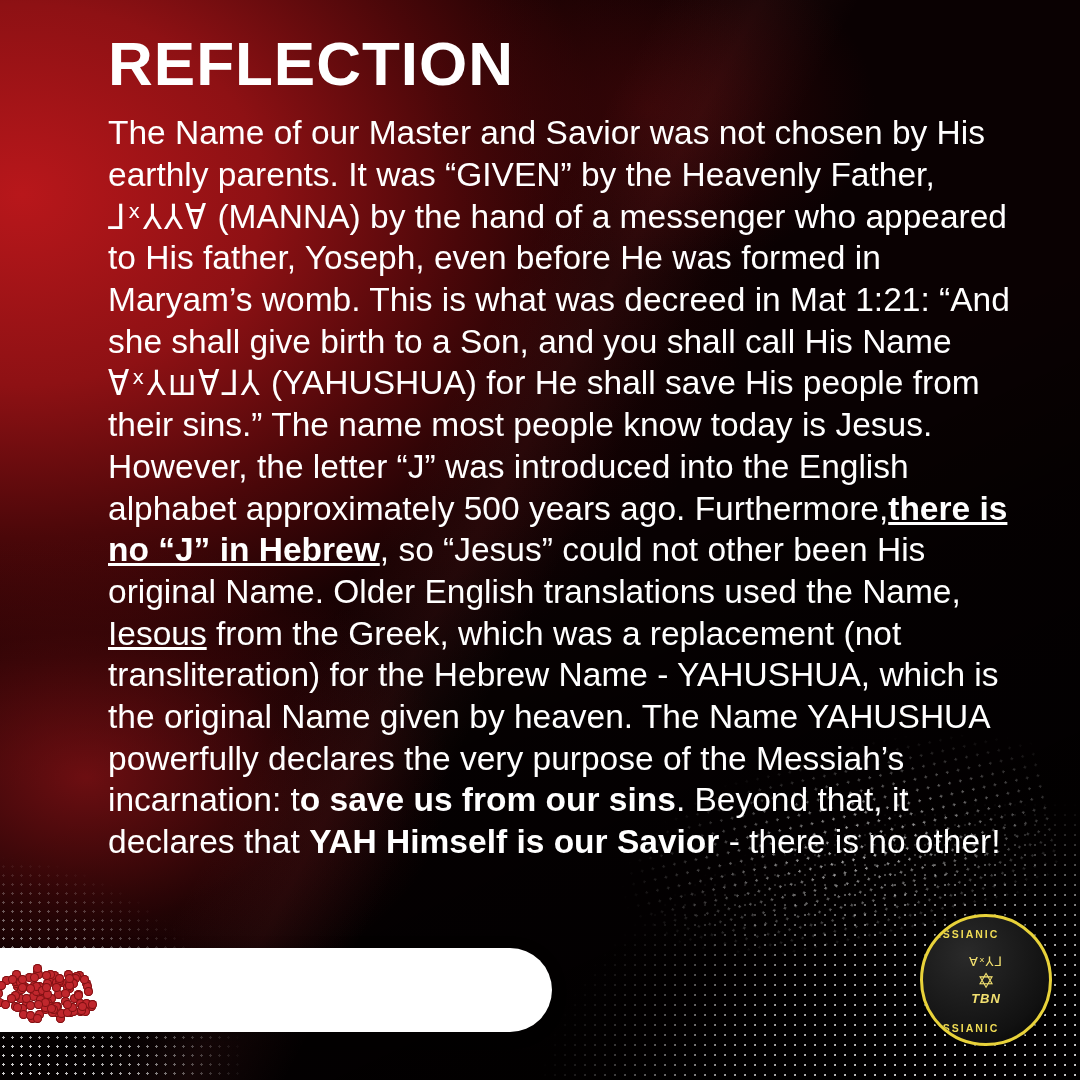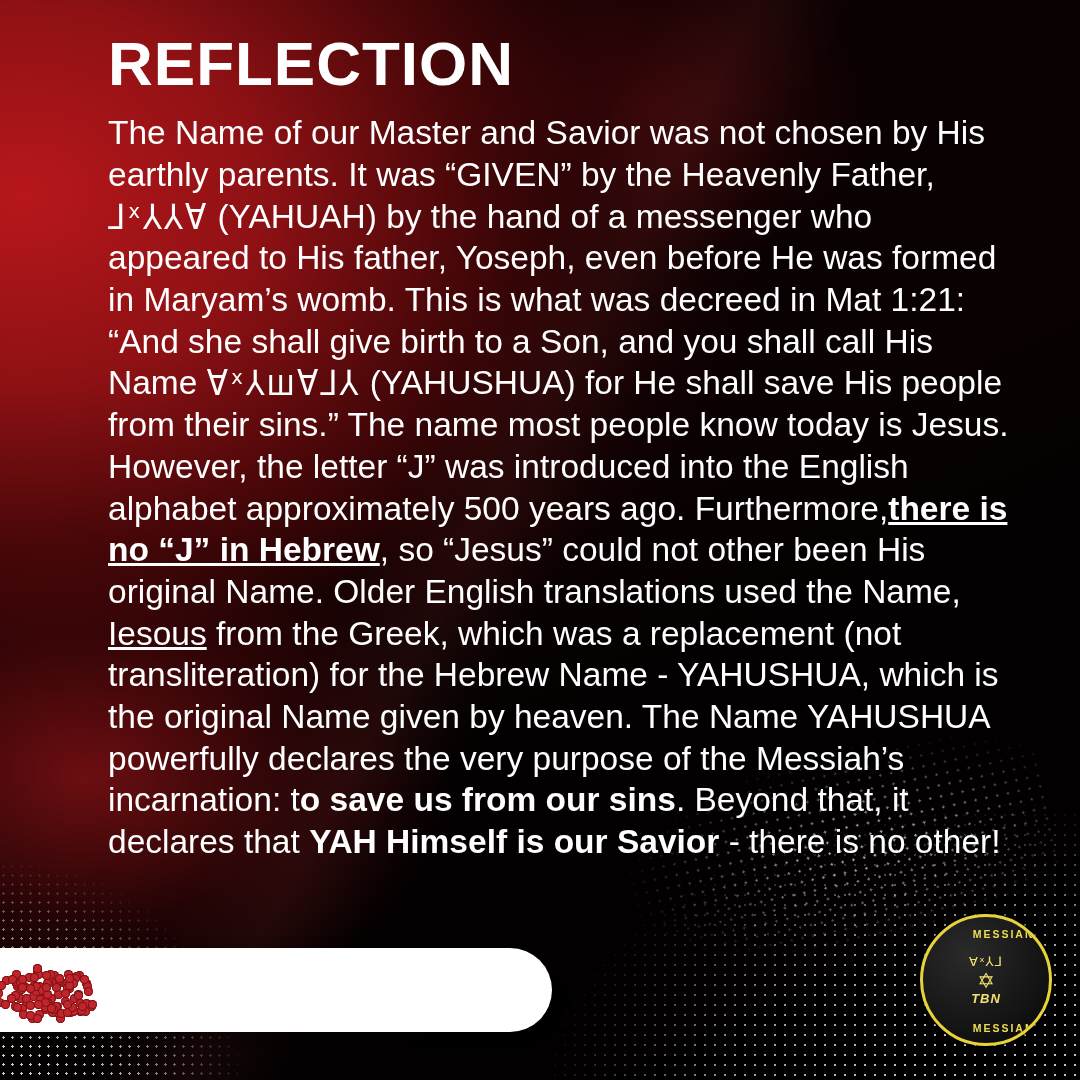--- a/index.html
+++ b/index.html
@@ -163,21 +163,21 @@
     position: relative;
     width: 100%;
     height: 100%;
     border-radius: 50%;
     overflow: hidden;
   }
   .logo-arc-top, .logo-arc-bottom {
     position: absolute;
     left: 0;
     width: 100%;
-    text-align: right;
+    text-align: left;
     color: #f0dc55;
     font-size: 10.5px;
     font-weight: bold;
     letter-spacing: 2px;
   }
   .logo-arc-top { top: 11px; }
   .logo-arc-bottom { bottom: 9px; }
   .logo-center {
     position: absolute;
     top: 50%;
@@ -218,21 +218,21 @@
   <div class="dots dots-left"></div>
   <div class="dots dots-right"></div>
   <div class="dots dots-wave"></div>
 
   <div class="content">
     <h1 class="title">REFLECTION</h1>
 
     <p class="body-text">
       <span>The Name of our Master and Savior was not chosen by His earthly parents. It was “GIVEN” by the Heavenly Father,</span>
       <span class="paleo">⅃ˣ⅄⅄Ɐ</span>
-      <span>(YAHUAH) by the hand of a messenger who appeared to His father, Yoseph, even before He was formed in Maryam’s womb. This is what was decreed in Mat 1:21:  “And she shall give birth to a Son, and you shall call His Name</span>
+      <span>(MANNA) by the hand of a messenger who appeared to His father, Yoseph, even before He was formed in Maryam’s womb. This is what was decreed in Mat 1:21:  “And she shall give birth to a Son, and you shall call His Name</span>
       <span class="paleo">Ɐˣ⅄шⱯ⅃⅄</span>
       <span>(YAHUSHUA) for He shall save His people from their sins.” The name most people know today is Jesus. However, the letter “J” was introduced into the English alphabet approximately 500 years ago. Furthermore,</span><span class="b u">there is no “J” in Hebrew</span><span>, so “Jesus” could not other been His original Name. Older English translations used the Name,</span>
       <span class="u">Iesous</span>
       <span>from the Greek, which was a replacement (not transliteration) for the Hebrew Name - YAHUSHUA, which is the original Name given by heaven. The Name YAHUSHUA powerfully declares the very purpose of the Messiah’s incarnation: t</span><span class="b">o save us from our sins</span><span>. Beyond that, it declares that </span><span class="b">YAH Himself is our Savior</span><span> - there is no other!</span>
     </p>
   </div>
 
   <div class="manna-pill">
     <span class="manna-icon" id="manna-icon">
         <i style="left: 33.6px; top: 23.5px;"></i>

